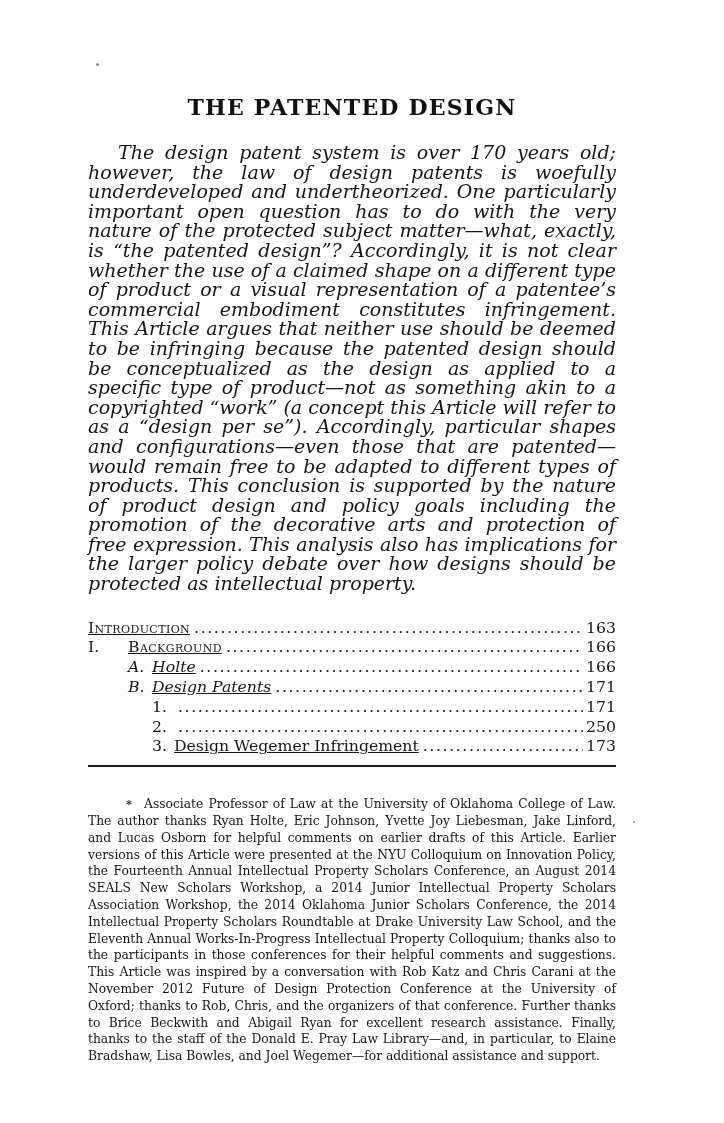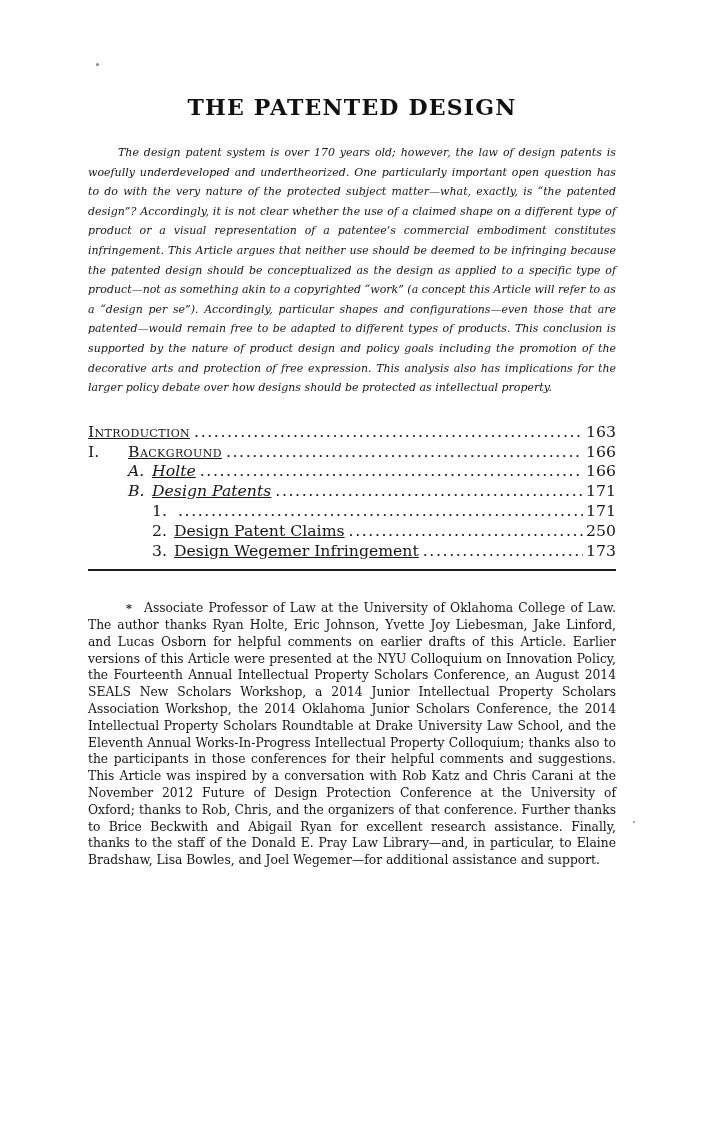--- a/index.html
+++ b/index.html
@@ -35,21 +35,21 @@
     color: #111;
   }
   .sc { font-variant: small-caps; letter-spacing: 0.4px; }
   .author-note {
     font-size: 10px;
     vertical-align: super;
     line-height: 0;
   }
   .abstract {
     margin-top: 23px;
-    font-size: 11px;
+    font-size: 19px;
     font-style: italic;
     line-height: 19.6px;
     text-align: justify;
     text-indent: 30px;
     color: #161616;
   }
   .toc {
     margin-top: 24px;
     font-size: 15.7px;
     line-height: 19.8px;
@@ -153,21 +153,20 @@
       </div>
 
       <div class="toc-row indent-2">
         <span class="toc-num num-arab">1.</span>
         <span class="dots"></span>
         <span class="toc-page">171</span>
       </div>
 
       <div class="toc-row indent-2">
         <span class="toc-num num-arab">2.</span>
-        <span class="toc-label">Design Patent Claims</span>
         <span class="dots"></span>
         <span class="toc-page">250</span>
       </div>
 
       <div class="toc-row indent-2">
         <span class="toc-num num-arab">3.</span>
         <span class="toc-label">Design Wegemer Infringement</span>
         <span class="dots"></span>
         <span class="toc-page">173</span>
       </div>

